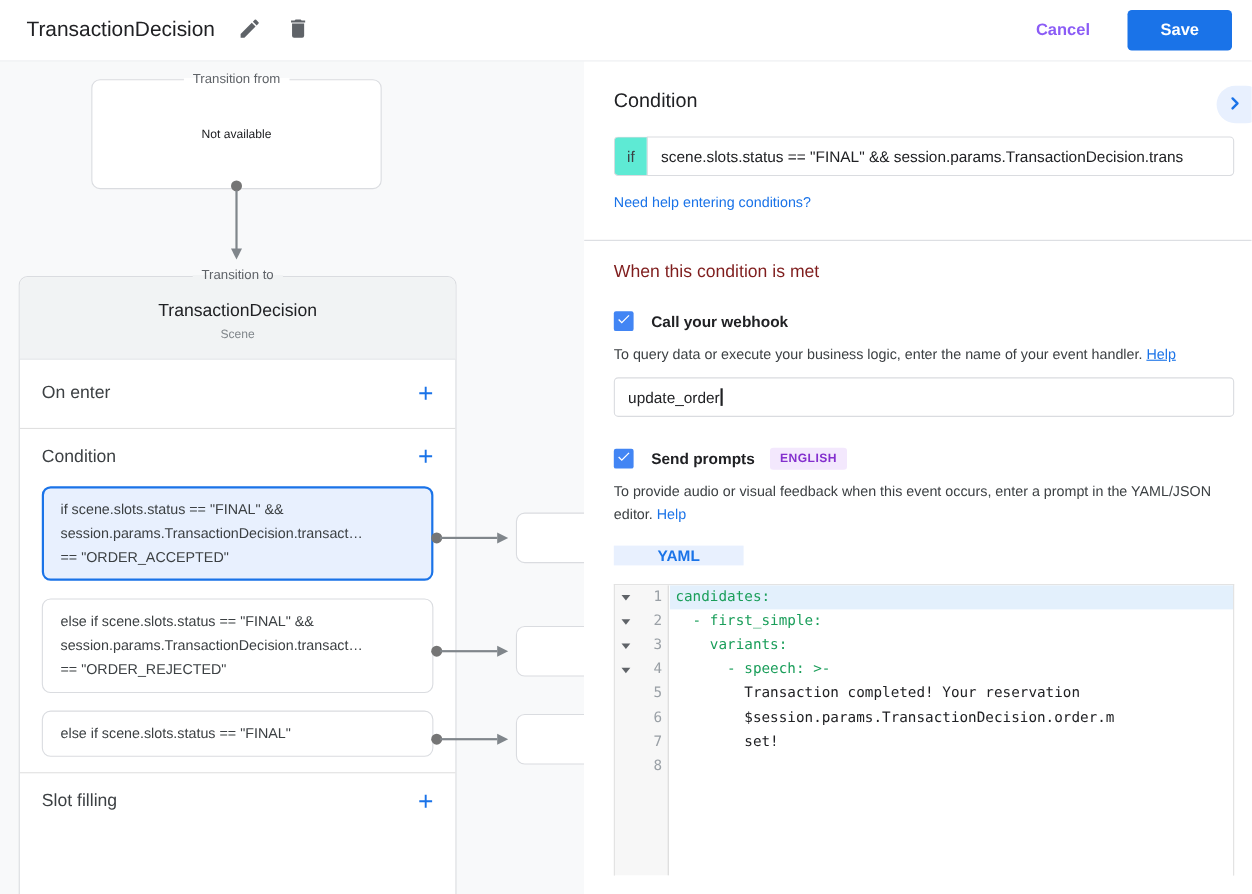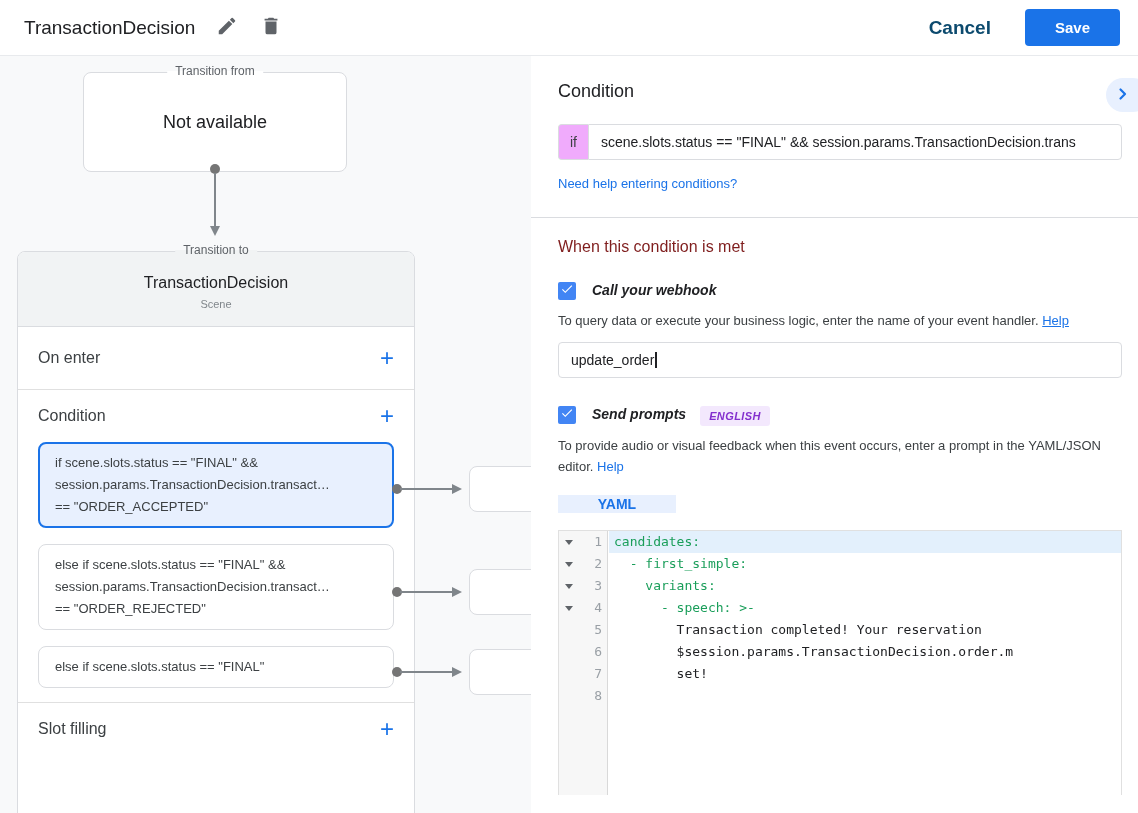--- a/index.html
+++ b/index.html
@@ -7,38 +7,38 @@
     font-family:"Liberation Sans", sans-serif; color:#202124; }
 
   
   .topbar { position:relative; height:56px; background:#fff; border-bottom:1px solid #e8eaed;
     display:flex; align-items:center; padding:0 16px 0 24px; }
   .topbar-title { font-size:19px; color:#202124; }
   .icon-btn { border:none; background:none; cursor:pointer; margin-left:20px; width:24px; height:24px;
     display:flex; align-items:center; justify-content:center; }
   .icon-btn svg { fill:#5f6368; }
   .topbar-spacer { flex:1; }
-  .btn-text { border:none; background:none; color:#0c4a6e; font-size:19px; font-weight:bold;
+  .btn-text { border:none; background:none; color:#8b5cf6; font-size:15px; font-weight:bold;
     cursor:pointer; margin-right:34px; }
   .btn-primary { border:none; background:#1a73e8; color:#fff; font-size:15px; font-weight:bold;
     padding:10px 30px; border-radius:4px; cursor:pointer; margin-right:2px; }
 
   
   .main { display:flex; height:757px; }
   .canvas { position:relative; width:531px; height:757px; background:#f8f9fa; overflow:hidden; flex:none; }
   .panel { position:relative; width:607px; height:757px; background:#fff; overflow:hidden; }
 
   
   .flow-box { position:absolute; background:#fff; border:1px solid #dadce0; border-radius:8px; }
   .flow-legend { position:absolute; top:-9px; left:50%; transform:translateX(-50%);
     font-size:12px; color:#5f6368; padding:0 8px; white-space:nowrap;
     background:linear-gradient(180deg, #f8f9fa 50%, #ffffff 50%); }
   .from-box { left:83px; top:16px; width:264px; height:100px;
     display:flex; align-items:center; justify-content:center; }
-  .from-box .content { font-size:18px; color:#202124; }
+  .from-box .content { font-size:11px; color:#202124; }
 
   .to-box { left:17px; top:195px; width:398px; height:600px; }
   .to-box .flow-legend { background:linear-gradient(180deg, #f8f9fa 50%, #f1f3f4 50%); }
   .scene-header { height:75px; background:#f1f3f4; border-bottom:1px solid #dadce0;
     border-radius:7px 7px 0 0; text-align:center; padding-top:22px; }
   .scene-title { font-size:16px; color:#202124; }
   .scene-subtitle { font-size:11px; color:#80868b; margin-top:6px; }
 
   .row-simple { height:63px; display:flex; align-items:center; justify-content:space-between;
     padding:0 14px 0 20px; border-bottom:1px solid #e0e0e0; }
@@ -67,31 +67,31 @@
   .target-box { position:absolute; left:469px; width:70px; height:46px; background:#fff;
     border:1px solid #dadce0; border-radius:8px; cursor:pointer; }
 
   
   .panel-inner { padding:25px 16px 0 27px; }
   .panel-h1 { font-size:18px; color:#202124; }
   .chevron-pill { position:absolute; top:22px; right:-12px; width:44px; height:34px;
     border-radius:17px; background:#e8f0fe; border:none; cursor:pointer;
     display:flex; align-items:center; padding-left:9px; }
   .if-row { display:flex; margin-top:22px; height:36px; }
-  .if-label { width:30px; background:#f0abfc; border:1px solid #dadce0; border-right:none;
+  .if-label { width:30px; background:#5eead4; border:1px solid #dadce0; border-right:none;
     border-radius:4px 0 0 4px; display:flex; align-items:center; justify-content:center;
     font-size:14px; color:#3c4043; }
   .if-input { flex:1; border:1px solid #dadce0; border-radius:0 4px 4px 0; padding:0 12px;
     font-size:14px; color:#202124; font-family:"Liberation Sans", sans-serif; outline:none; }
   .help-link { display:inline-block; margin-top:16px; font-size:13px; color:#1a73e8;
     text-decoration:none; cursor:pointer; }
   .divider { border:none; border-top:1px solid #dadce0; margin-top:25px; margin-left:-27px; width:607px; }
 
   .panel-h2 { font-size:16px; color:#7f1d1d; margin-top:20px; }
-  .check-row { display:flex; margin-top:26px;font-style:italic; }
+  .check-row { display:flex; align-items:center; margin-top:26px; }
   .checkbox { width:18px; height:18px; background:#4285f4; border-radius:2px; flex:none;
     display:flex; align-items:center; justify-content:center; cursor:pointer; }
   .check-label { font-size:14px; font-weight:bold; color:#202124; margin-left:16px; }
   .desc { font-size:13px; color:#3c4043; margin-top:10px; line-height:21px; max-width:555px; }
   .desc a { color:#1a73e8; cursor:pointer; }
   .desc a.u { text-decoration:underline; }
   .text-input { margin-top:11px; height:36px; border:1px solid #dadce0; border-radius:4px;
     display:flex; align-items:center; padding:0 12px; font-size:14px; color:#202124; cursor:text; }
   .caret { display:inline-block; width:1.5px; height:16px; background:#202124; margin-left:1px;
     animation:blink 1s steps(1) infinite; }

